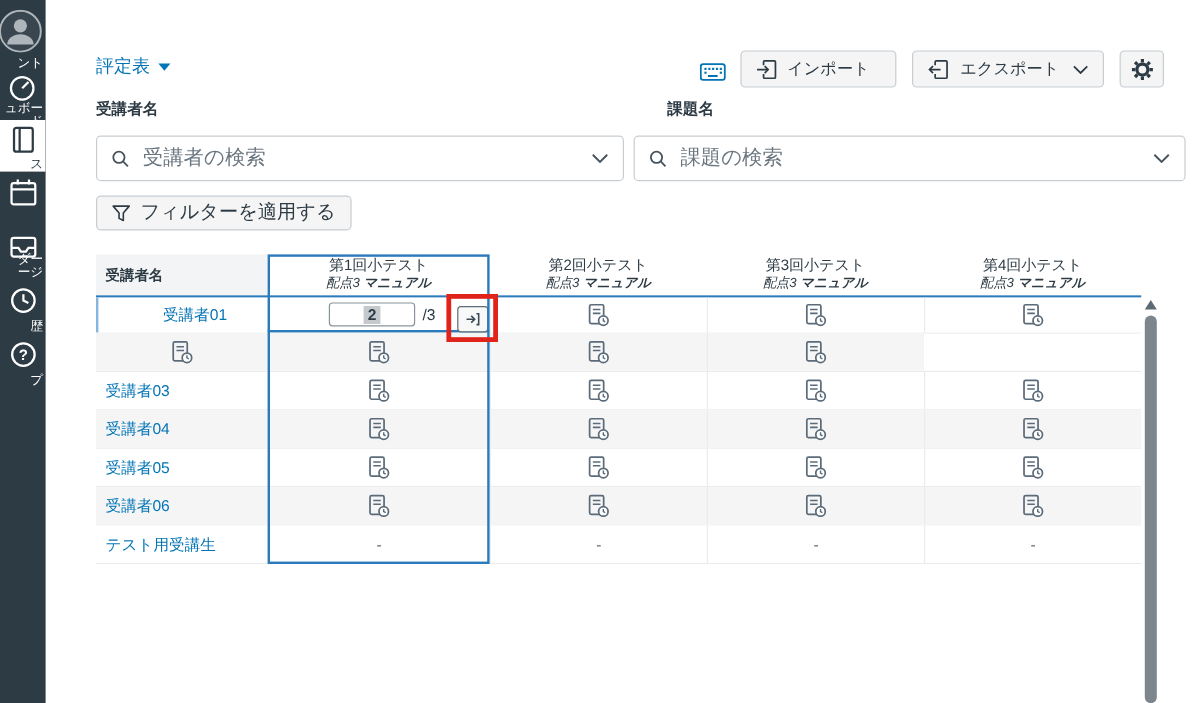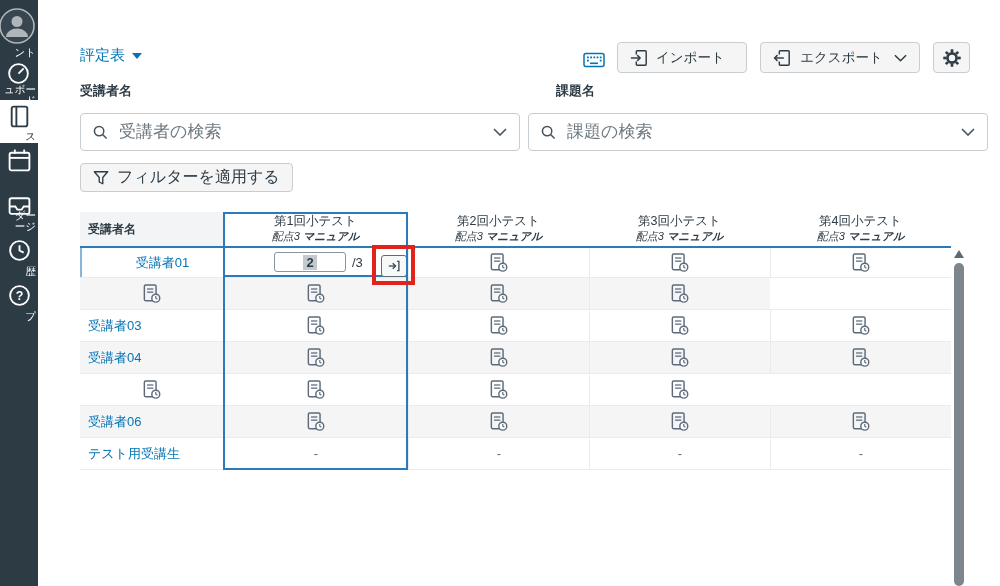--- a/index.html
+++ b/index.html
@@ -405,20 +405,23 @@
             <use href="#i-doc-clock"></use>
           </svg>
         </div>
       <div class="cell">
           <svg class="cell-icon">
             <use href="#i-doc-clock"></use>
           </svg>
         </div>
     </div>
     <div class="grid gt-row rn r-odd">
+      <div class="cell name-cell">
+          <span>受講者05</span>
+        </div>
       <div class="cell">
           <svg class="cell-icon">
             <use href="#i-doc-clock"></use>
           </svg>
         </div>
       <div class="cell">
           <svg class="cell-icon">
             <use href="#i-doc-clock"></use>
           </svg>
         </div>

